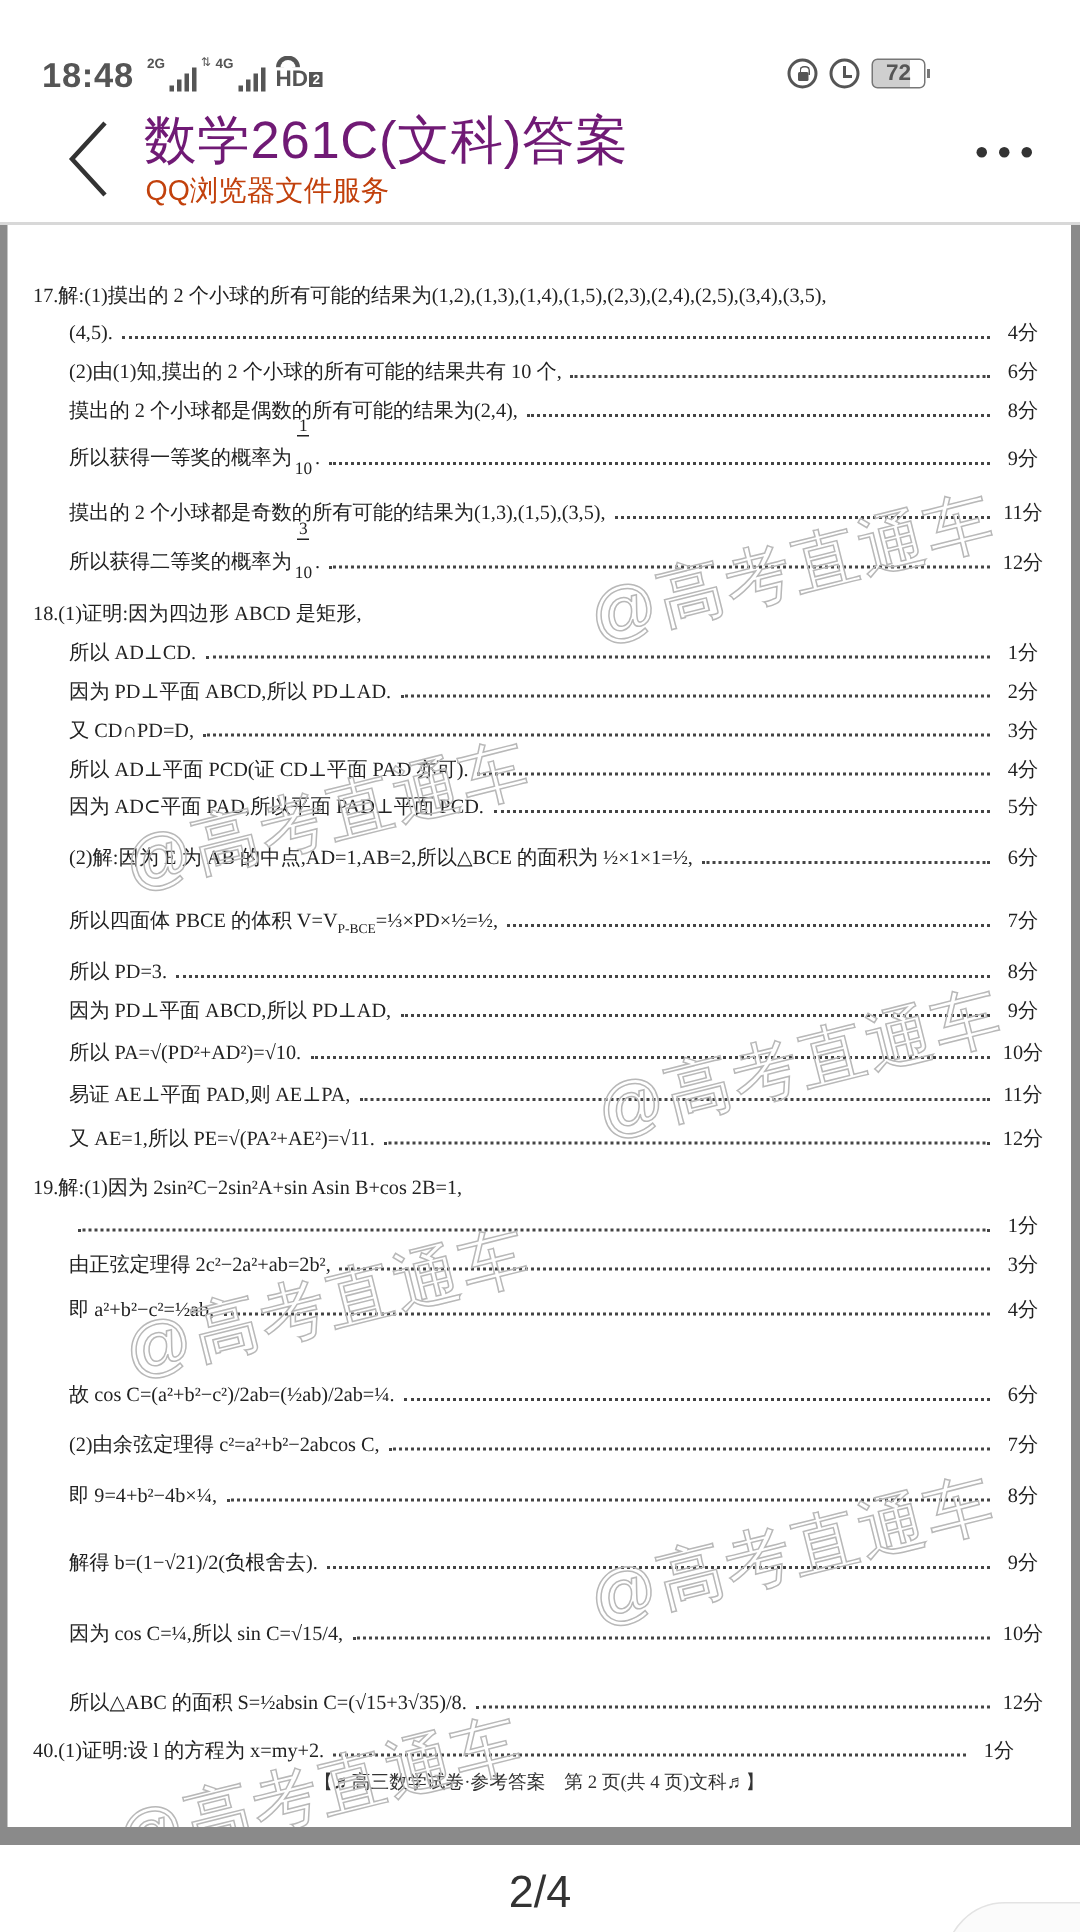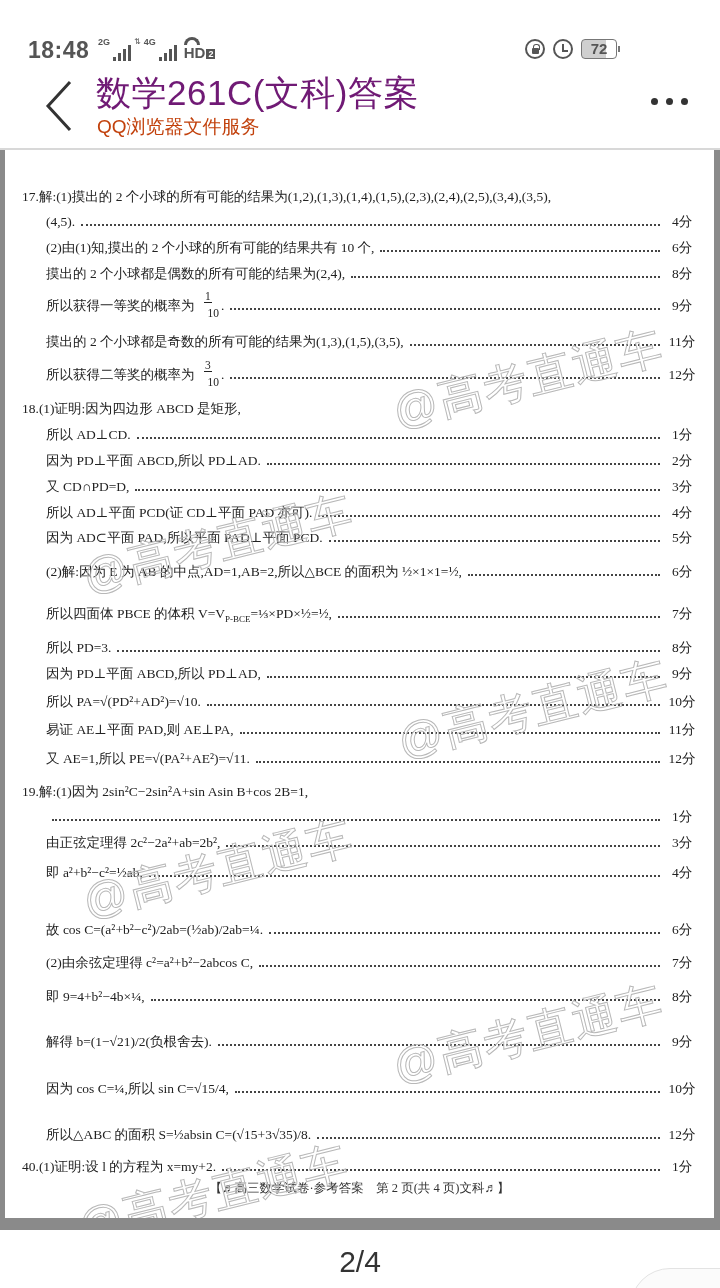--- a/index.html
+++ b/index.html
@@ -39,25 +39,25 @@
   .header-divider { position: absolute; top: 148px; left: 0; width: 720px; height: 2px; background: #d8d8d8; }
 
   
   .viewer { position: absolute; top: 150px; left: 0; width: 720px; height: 1080px; background: #8a8a8a; }
   .page { position: absolute; left: 5px; top: 0; width: 709px; height: 1068px; background: #fff; overflow: hidden; }
   .doc { position: absolute; left: 0; top: 0; width: 709px; font-family: "Liberation Serif", "DejaVu Serif", serif; font-size: 13.5px; color: #222; }
   .line { position: absolute; left: 0; width: 709px; height: 24px; display: flex; align-items: center; white-space: nowrap; }
   .line .txt { flex: 0 0 auto; }
   .line .dots { flex: 1 1 auto; margin: 0 6px; border-bottom: 2px dotted #444; height: 1px; align-self: center; transform: translateY(3px); }
   .line .score { flex: 0 0 auto; width: 32px; text-align: center; }
-  .indent0 { padding-left: 17px; padding-right: 16px; }
+  .indent0 { padding-left: 17px; padding-right: 32px; }
   .indent1 { padding-left: 41px; padding-right: 16px; }
   .frac { display: inline-flex; flex-direction: column; align-items: center; vertical-align: middle; font-size: 11.5px; line-height: 12px; margin: 0 1px; }
   .frac .num { border-bottom: 1px solid #222; padding: 0 1px; }
-  .frac .den { padding: 4px 1px; margin-left: 11px; }
+  .frac .den { padding: 16px 1px; }
   .footer-line { position: absolute; left: 0; width: 709px; top: 1030px; text-align: center; font-size: 12.5px; color: #333; font-family: "Liberation Serif", serif; }
 
   
   .wm { position: absolute; font-family: "Liberation Sans", sans-serif; font-size: 44px; color: transparent; -webkit-text-stroke: 1px #b8b8b8; transform: rotate(-14deg); white-space: nowrap; pointer-events: none; letter-spacing: 2px; }
 
   
   .page-indicator { position: absolute; top: 1245px; left: 0; width: 720px; text-align: center; font-size: 30px; color: #333; font-family: "Liberation Sans", sans-serif; }
   .fab-corner { position: absolute; right: -20px; top: 1268px; width: 110px; height: 50px; border: 1px solid #e3e3e3; border-radius: 40px 0 0 0; background: #fbfbfb; }
 </style>
 </head>

